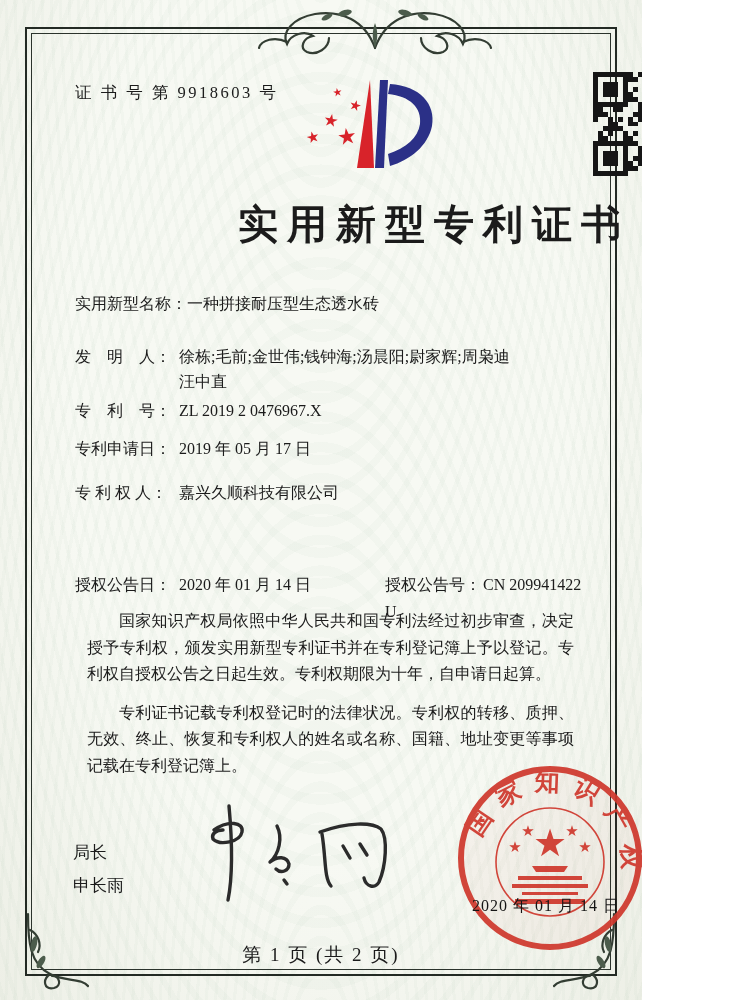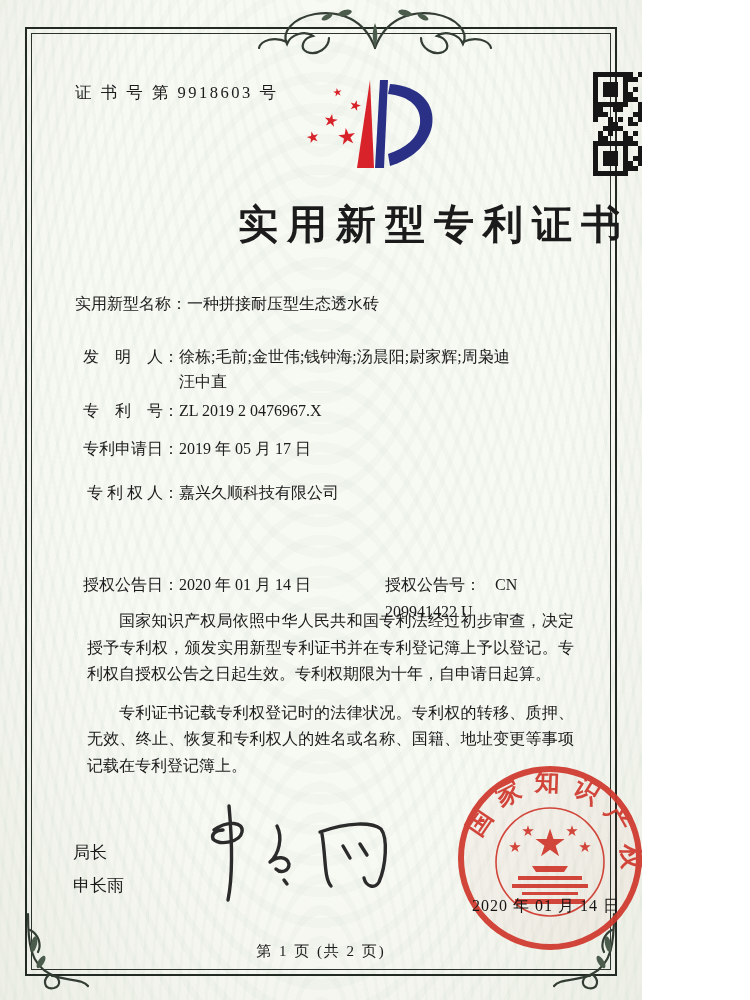--- a/index.html
+++ b/index.html
@@ -20,31 +20,31 @@
   .frame-inner{position:absolute;top:33px;left:31px;right:31px;bottom:30px;border:1px solid #2b332c;}
   .orn-top{position:absolute;left:245px;top:2px;}
   .orn-bl{position:absolute;left:18px;top:912px;}
   .orn-br{position:absolute;right:18px;top:912px;transform:scaleX(-1);}
   .cert-no{position:absolute;left:75px;top:82px;font-size:16.5px;letter-spacing:2.5px;}
   .logo{position:absolute;left:300px;top:68px;}
   .qr{position:absolute;left:593px;top:72px;width:104px;height:104px;}
   .title{position:absolute;left:0;right:0;top:185px;margin:12px;text-align:right;
          font-size:40px;font-weight:700;letter-spacing:9px;}
   .row{position:absolute;left:75px;right:52px;font-size:16px;line-height:27px;}
-  .lbl{display:inline-block;min-width:104px;text-align:right;}
+  .lbl{display:inline-block;min-width:104px;}
   .cont{padding-left:104px;font-family:Liberation Mono, monospace;}
   .pair2{position:absolute;left:310px;top:0;}
-  .pair2 .lbl{min-width:0;margin-right:14px;}
+  .pair2 .lbl{min-width:0;margin-right:2px;}
   .paras{position:absolute;left:75px;right:56px;top:596px;font-size:16px;line-height:26.5px;text-align:justify;}
   .paras p{margin:12px;text-indent:2em;}
   .director{position:absolute;left:73px;top:836px;font-size:17px;line-height:33px;}
   .signature{position:absolute;left:180px;top:798px;}
   .seal{position:absolute;left:452px;top:760px;}
   .seal-date{position:absolute;left:472px;top:896px;font-size:16px;letter-spacing:1px;color:#151515;}
-  .page-info{position:absolute;left:0;right:0;top:942px;text-align:center;font-size:15px;letter-spacing:2px;}
+  .page-info{position:absolute;left:0;right:0;top:942px;text-align:center;font-size:19px;letter-spacing:2px;}
 </style>
 </head>
 <body>
 
 <div class="page">
 
   <div class="frame-outer"></div>
   <div class="frame-inner"></div>
 
   <svg class="orn-top" width="260" height="58" viewBox="0 0 260 58">

